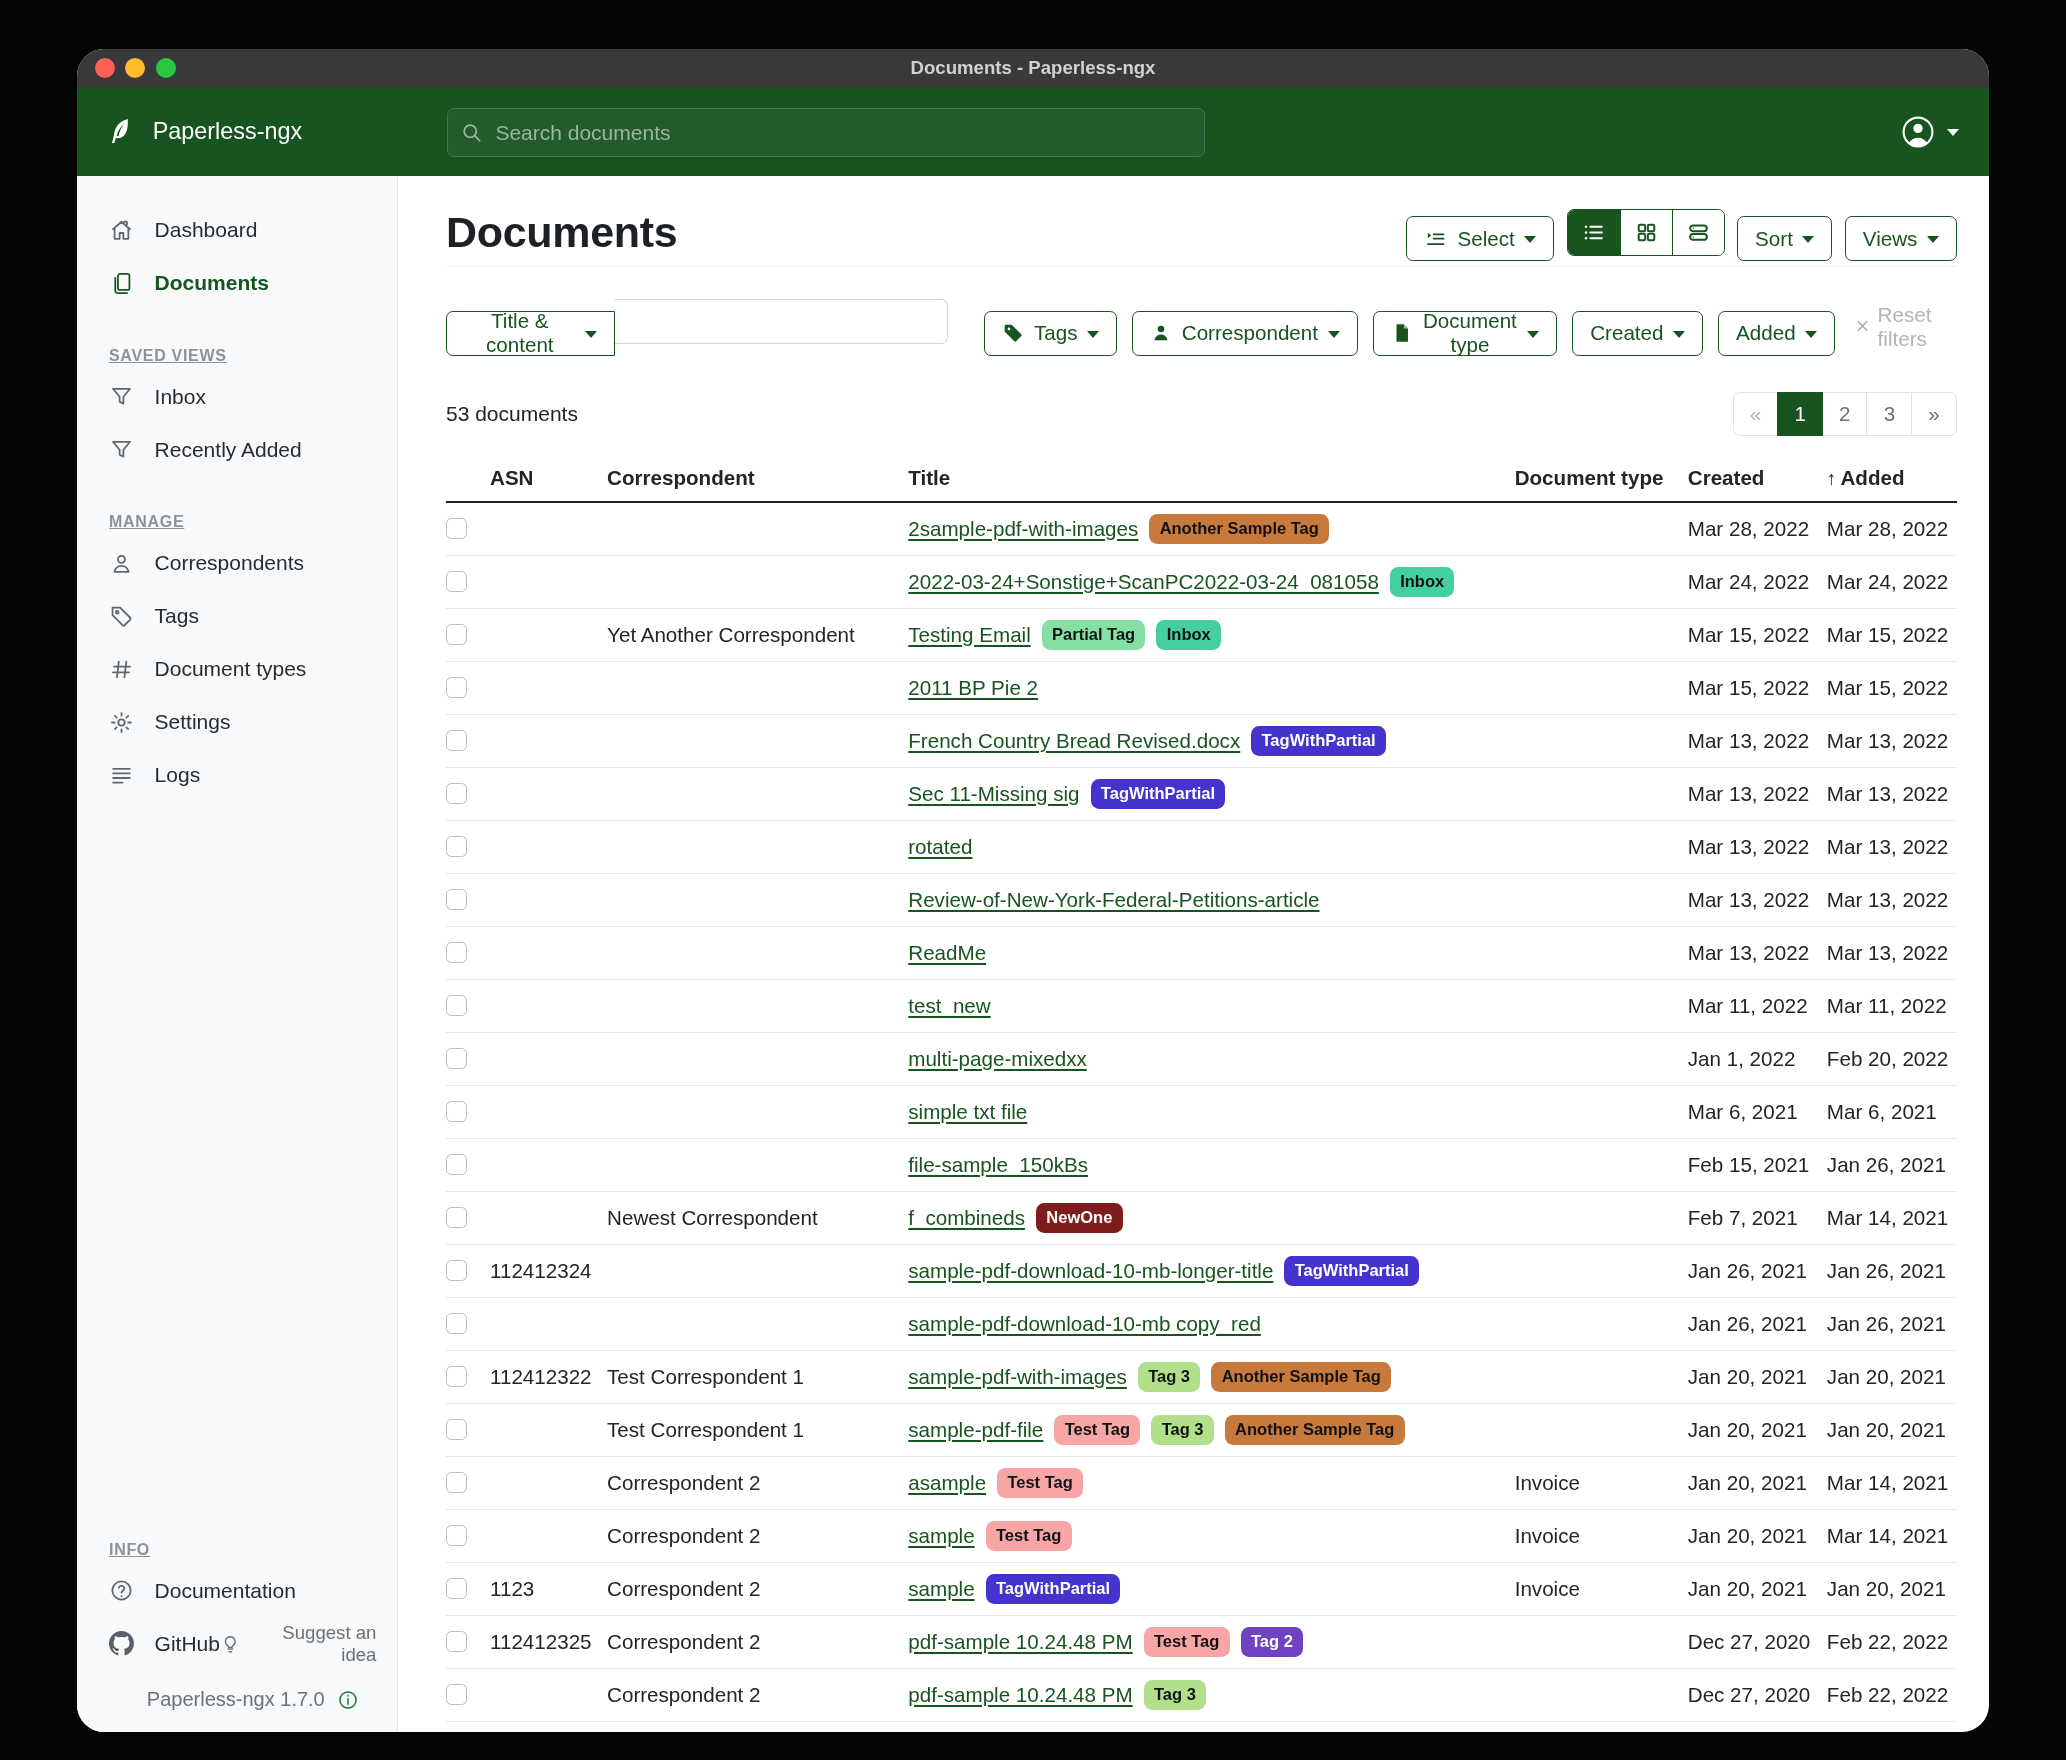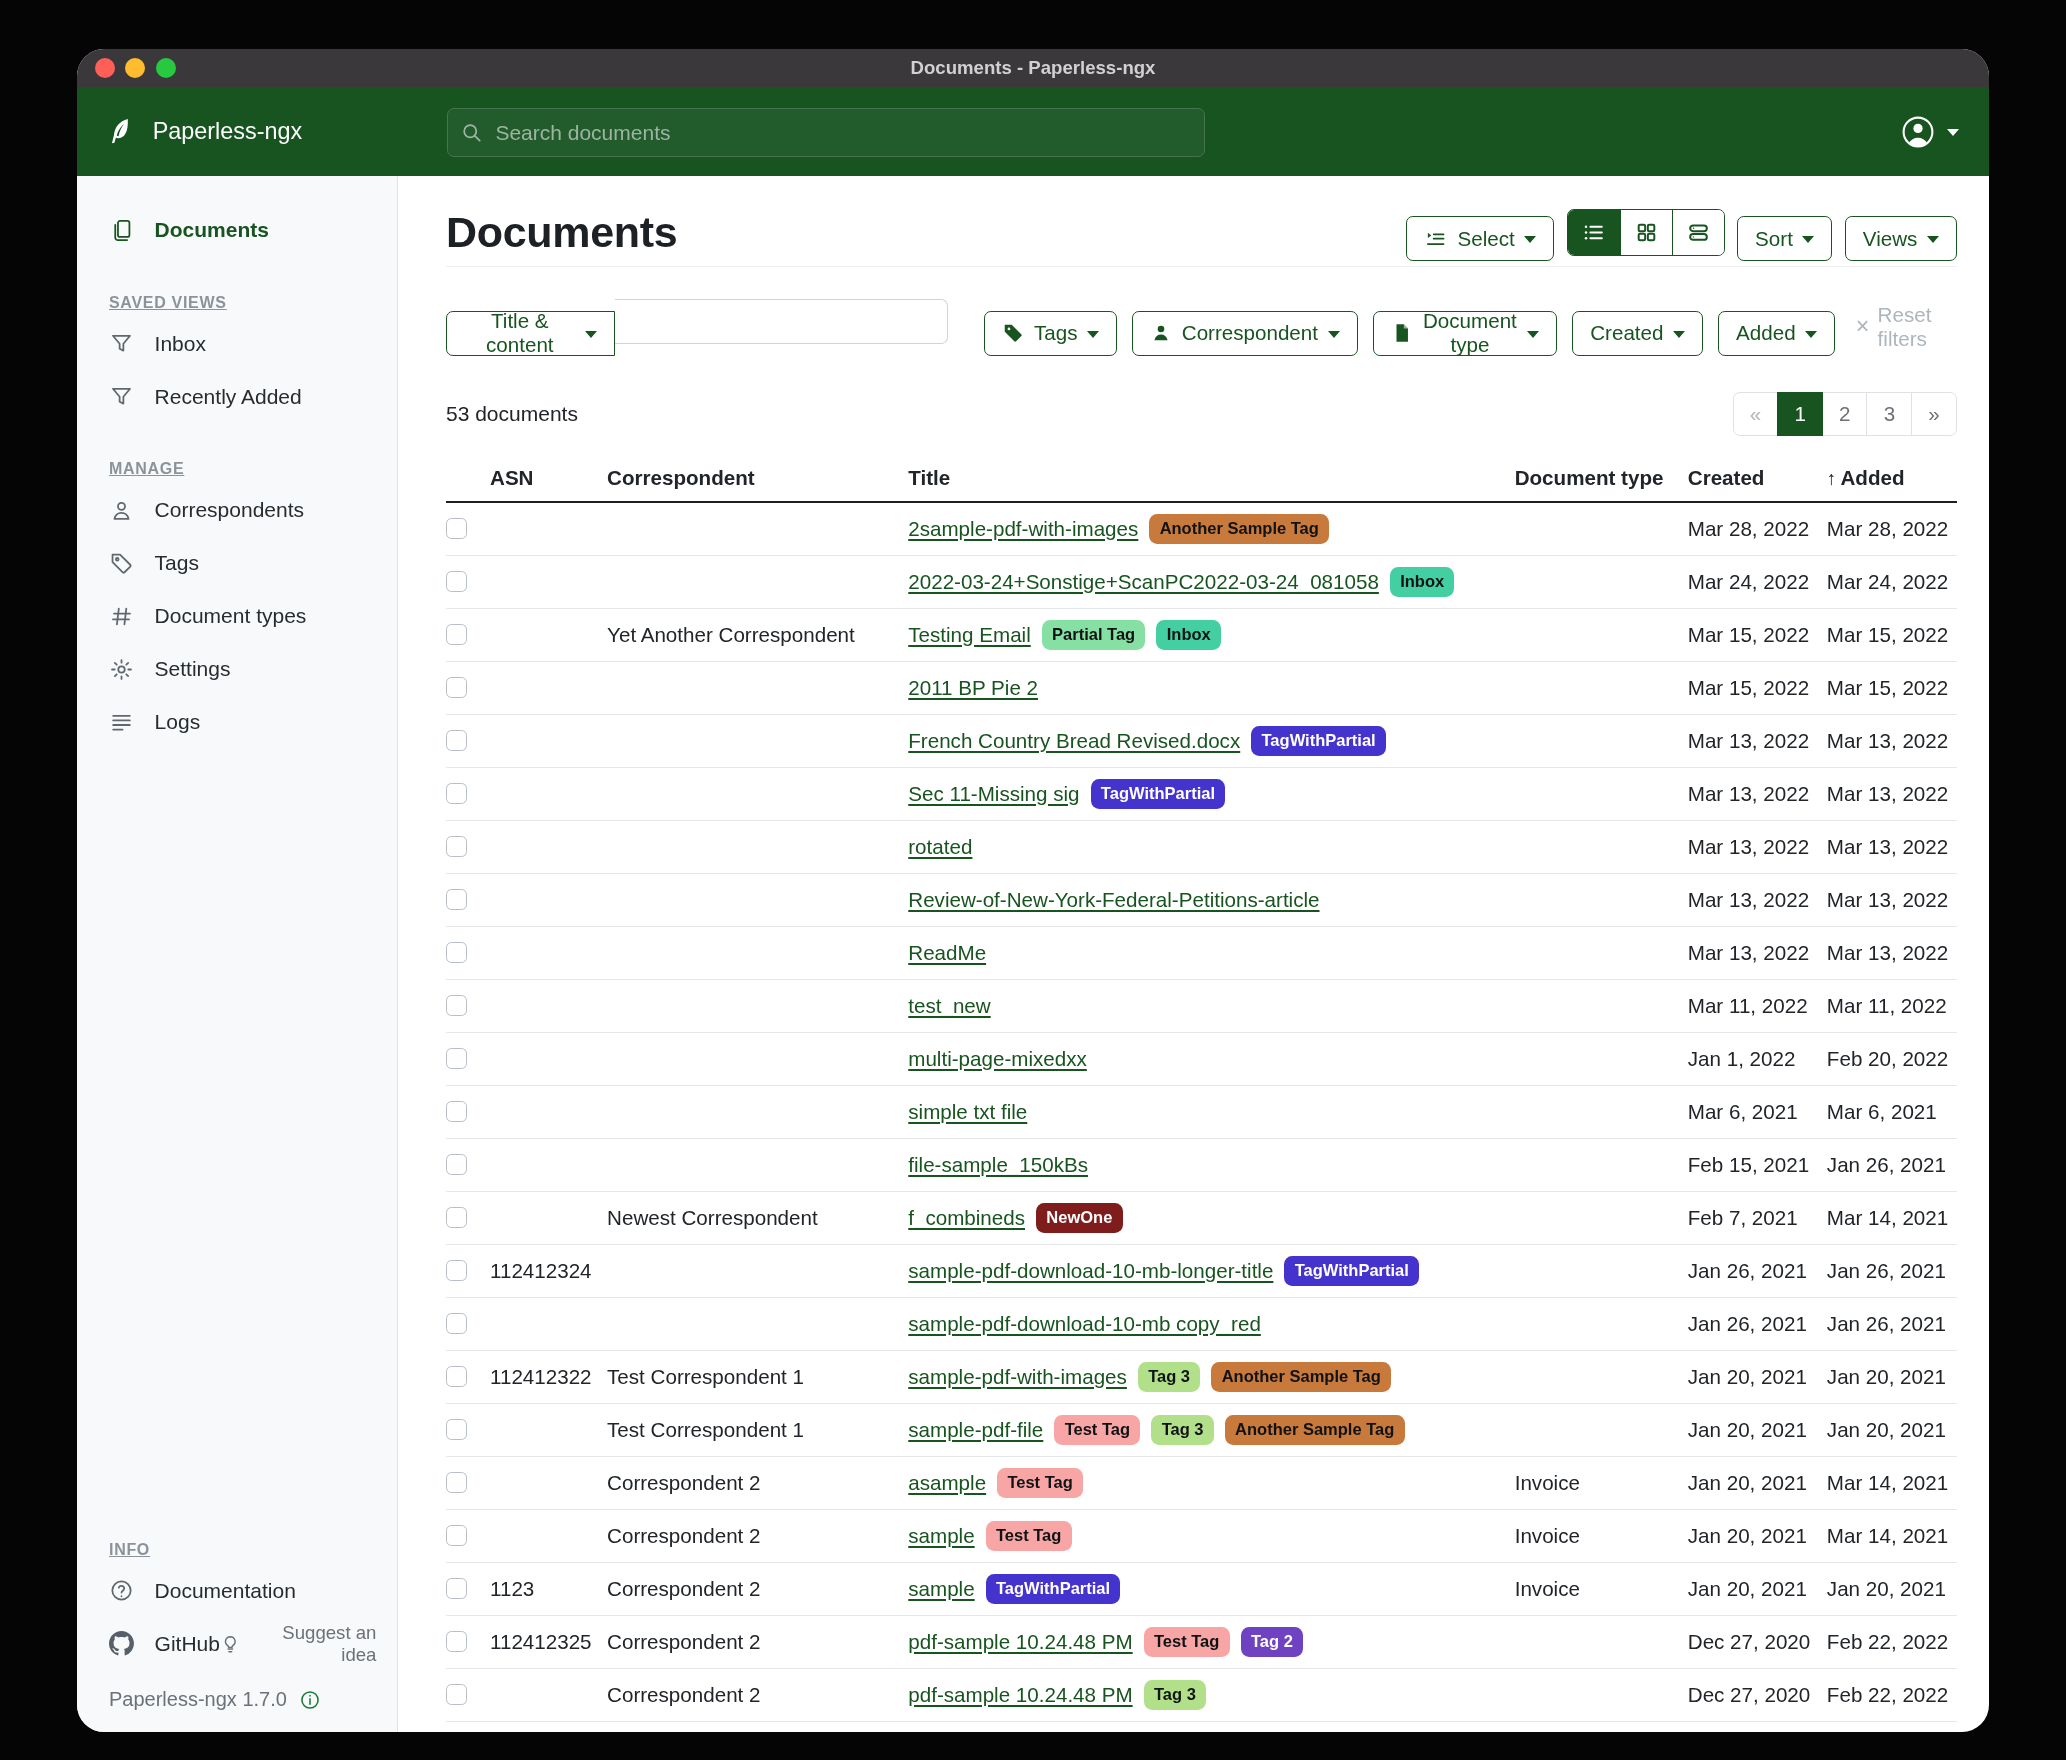--- a/index.html
+++ b/index.html
@@ -22,21 +22,21 @@
   .app-body{flex:1;display:flex;min-height:0;}
   .sidebar{width:320px;flex:0 0 auto;background:#f8f9fa;border-right:1.4px solid #e0e3e6;padding-top:27.5px;display:flex;flex-direction:column;min-height:0;}
   .side-item{display:flex;align-items:center;gap:20.6px;height:53px;padding-left:32px;color:#272c31;font-size:21px;cursor:pointer;}
   .side-item .si{color:#60686f;display:flex;}
   .side-item.active{color:#17541f;font-weight:700;}
   .side-item.active .si{color:#17541f;}
   .side-section{padding-left:32px;margin-top:37px;margin-bottom:5.5px;color:#8a939c;font-size:16px;font-weight:600;letter-spacing:0.7px;text-decoration:underline;}
   .info-block{margin-top:auto;padding-bottom:20.6px;}
   .gh-row{display:flex;align-items:center;}
   .suggest{margin-left:auto;margin-right:20.6px;display:flex;align-items:center;gap:6.9px;color:#6a7178;font-size:18.6px;cursor:pointer;text-align:right;}
-  .version{display:flex;align-items:center;gap:12.4px;padding-left:32px;margin-top:18px;color:#6a7178;font-size:20px;}
+  .version{display:flex;align-items:center;gap:12.4px;padding-left:32px;margin-top:18px;color:#6a7178;font-size:20px;justify-content:center;}
   
   .main{flex:1;padding:29px 32px 0 48px;min-width:0;overflow:hidden;display:flex;flex-direction:column;}
   .page-head{display:flex;align-items:center;justify-content:space-between;height:55px;flex:0 0 auto;}
   .page-title{font-size:43px;font-weight:600;color:#1d2125;margin:0;letter-spacing:-0.3px;}
   .toolbar{display:flex;align-items:center;gap:12.4px;}
   .btn-o{display:flex;align-items:center;gap:9.6px;height:45px;padding:0 17px;border:1.4px solid #17541f;border-radius:6.9px;background:#fff;color:#17541f;font-size:20.6px;font-family:"Liberation Sans",sans-serif;cursor:pointer;margin-top:12px;}
   .caret{width:0;height:0;border-left:6.2px solid transparent;border-right:6.2px solid transparent;border-top:7.6px solid currentColor;margin-top:2.7px;}
   .vt{display:flex;border:1.4px solid #17541f;border-radius:6.9px;overflow:hidden;height:45px;}
   .vt button{width:52px;border:none;background:#fff;color:#17541f;display:flex;align-items:center;justify-content:center;cursor:pointer;}
   .vt button + button{border-left:1.4px solid #17541f;}
@@ -109,20 +109,28 @@
               <circle cx="12" cy="9.6" r="3.1" fill="#ffffff" stroke="none"></circle>
               <path d="M5.8 19.4a7.2 7.2 0 0 1 12.4 0 9.6 9.6 0 0 1-12.4 0z" fill="#ffffff" stroke="none"></path>
             </svg>
         </span>
         <span class="caret"></span>
       </div>
     </div>
 
     <div class="app-body">
       <nav class="sidebar" id="sidebar">
+          <div class="side-item">
+            <span class="si">
+              <svg width="25" height="25" viewBox="0 0 24 24" fill="none" stroke="currentColor" stroke-width="1.7" stroke-linecap="round" stroke-linejoin="round">
+                <path d="M3.8 10.8 12 3.6l8.2 7.2M5.4 9.6V20h4.8v-5.6h3.6V20h4.8V9.6M14.6 3.6h2.6v2.4"></path>
+              </svg>
+            </span>
+            <span>Dashboard</span>
+          </div>
           <div class="side-item active">
             <span class="si">
               <svg width="25" height="25" viewBox="0 0 24 24" fill="none" stroke="currentColor" stroke-width="1.7" stroke-linecap="round" stroke-linejoin="round">
                 <rect x="8.6" y="2.8" width="11" height="15.4" rx="2"></rect>
                 <path d="M6 6.6v12a2.6 2.6 0 0 0 2.6 2.6h8.8"></path>
               </svg>
             </span>
             <span>Documents</span>
           </div>
           <div class="side-section">SAVED VIEWS</div>

